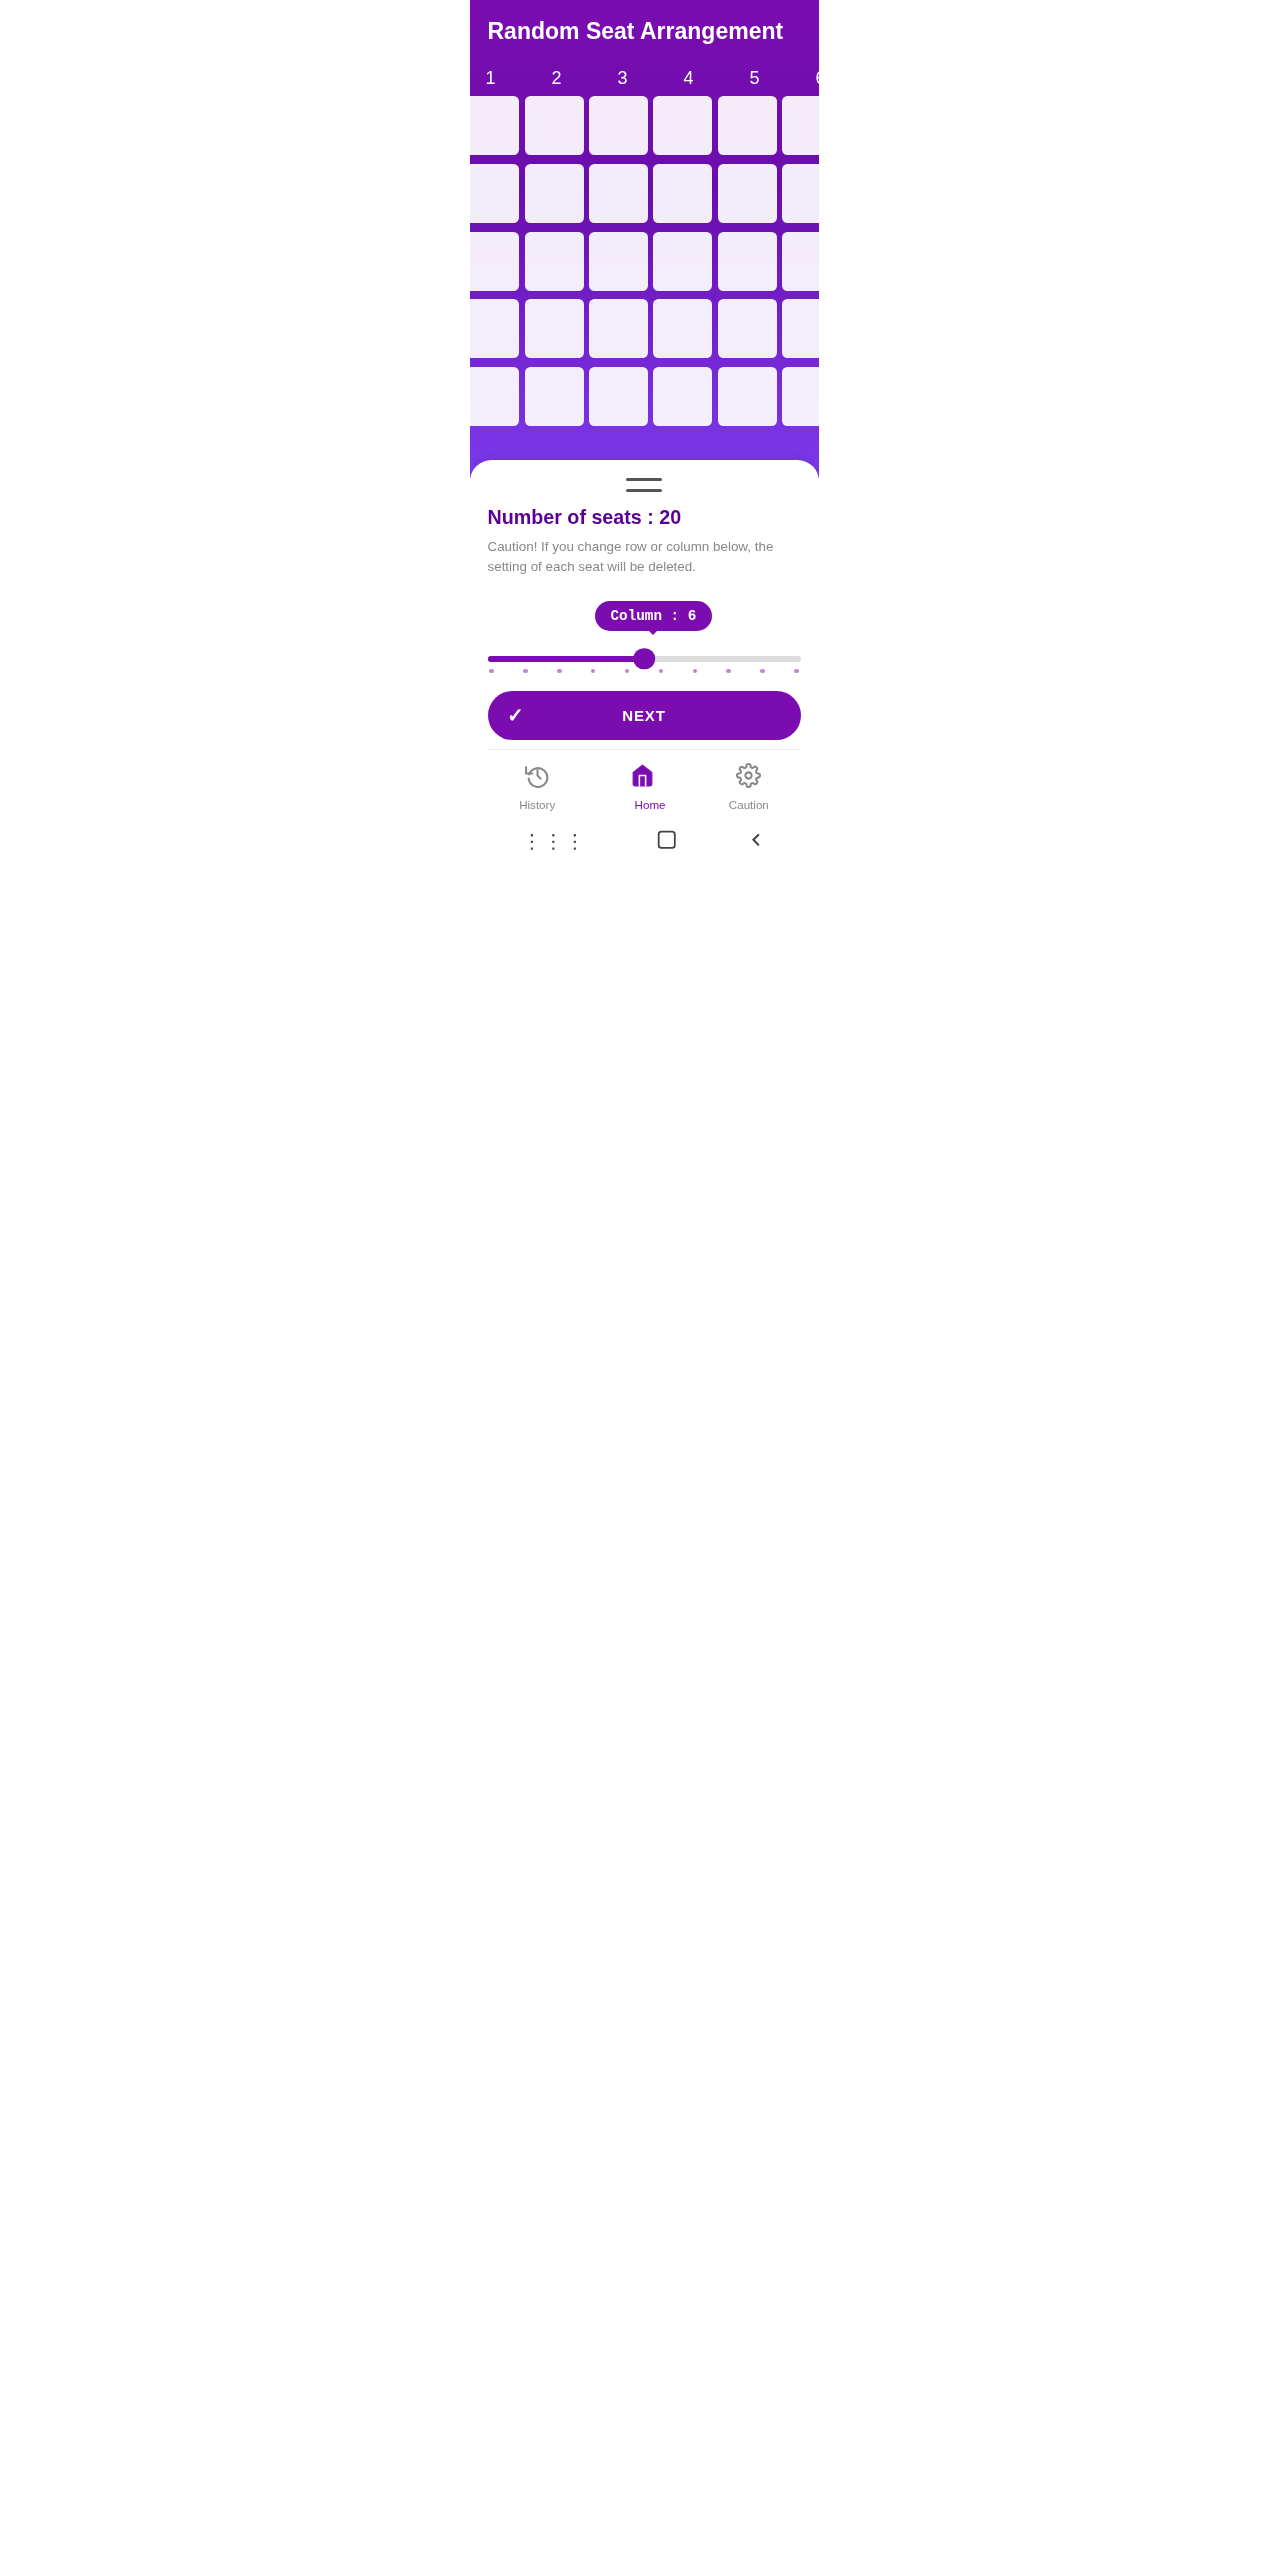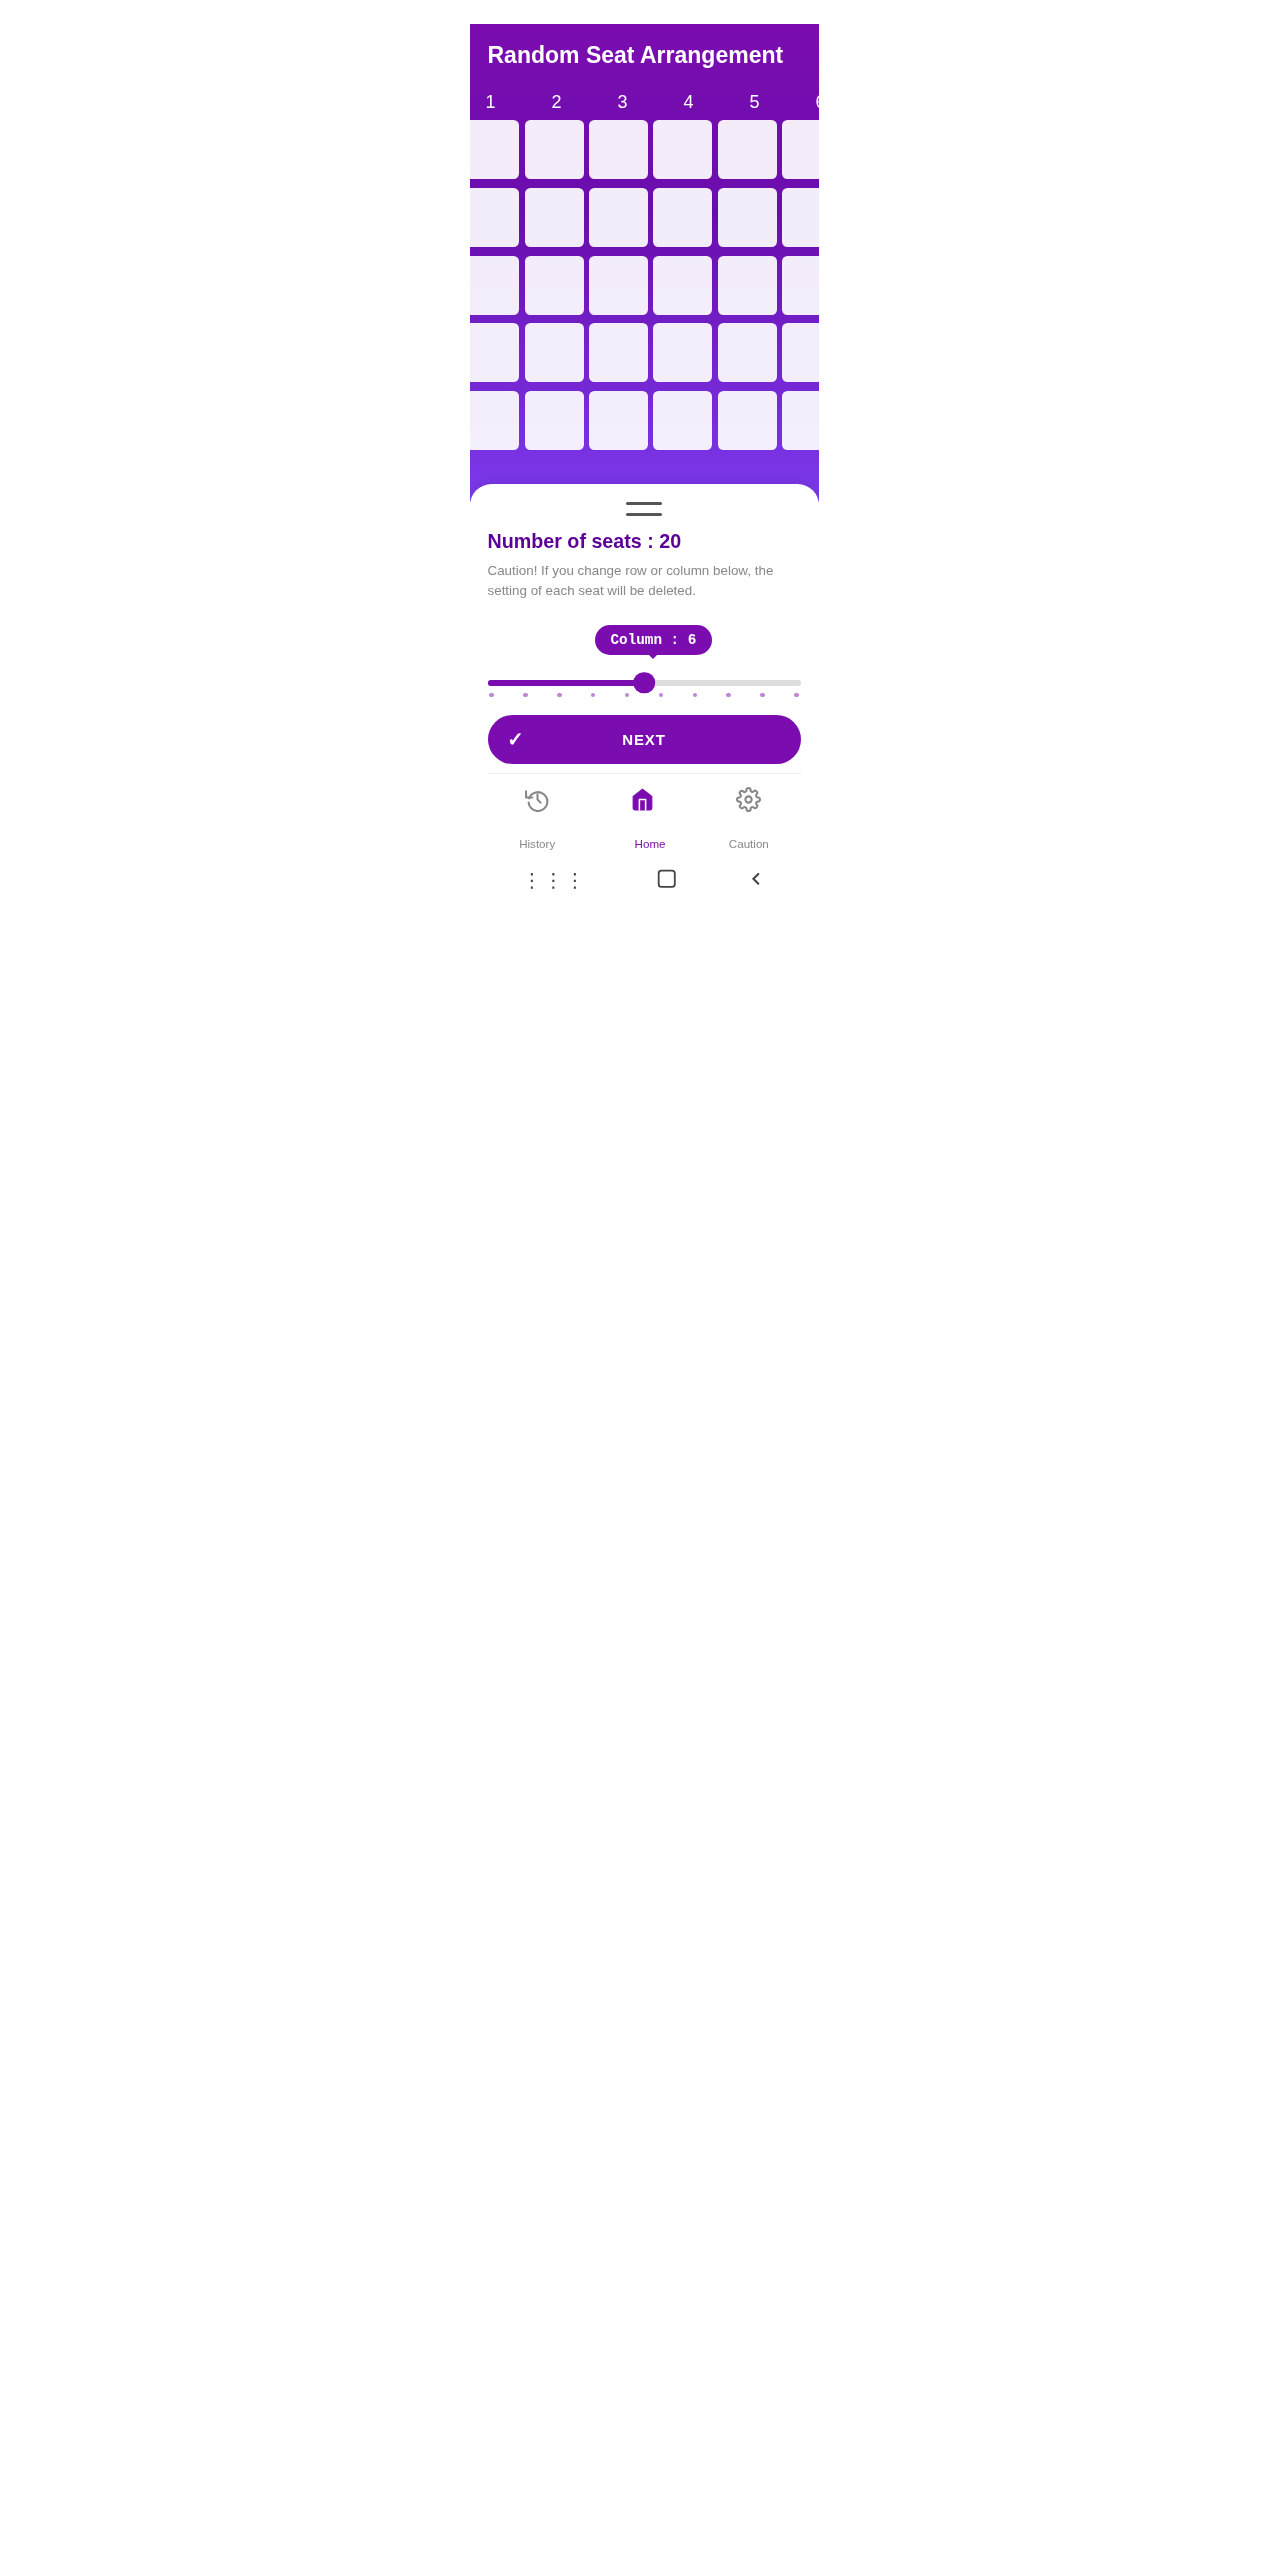--- a/index.html
+++ b/index.html
@@ -12,21 +12,20 @@
       background: #fff;
       overflow-x: hidden;
       margin: 0 auto;
     }
 
     
     .top-section {
       background: linear-gradient(180deg, #7b0db0 0%, #6a0dad 40%, #7c3aed 100%);
       padding: 0 0 27px 0;
       position: relative;
-      margin-top: 24px;
     }
 
     .app-title {
       color: #fff;
       font-size: 23px;
       font-weight: 600;
       padding: 18px 18px 14.3px 18px;
     }
 
     .seat-grid-container {
@@ -235,21 +234,21 @@
       padding: 9px 0 3.6px 0;
       border-top: 0.9px solid #eee;
       background: #fff;
       margin-top: 9px;
     }
 
     .nav-item {
       display: flex;
       flex-direction: column;
       align-items: center;
-      gap: 19px;
+      gap: 4px;
       cursor: pointer;
       padding: 3.6px 14.3px;
     }
 
     .nav-icon {
       font-size: 23px;
     }
 
     .nav-label {
       font-size: 11.6px;

